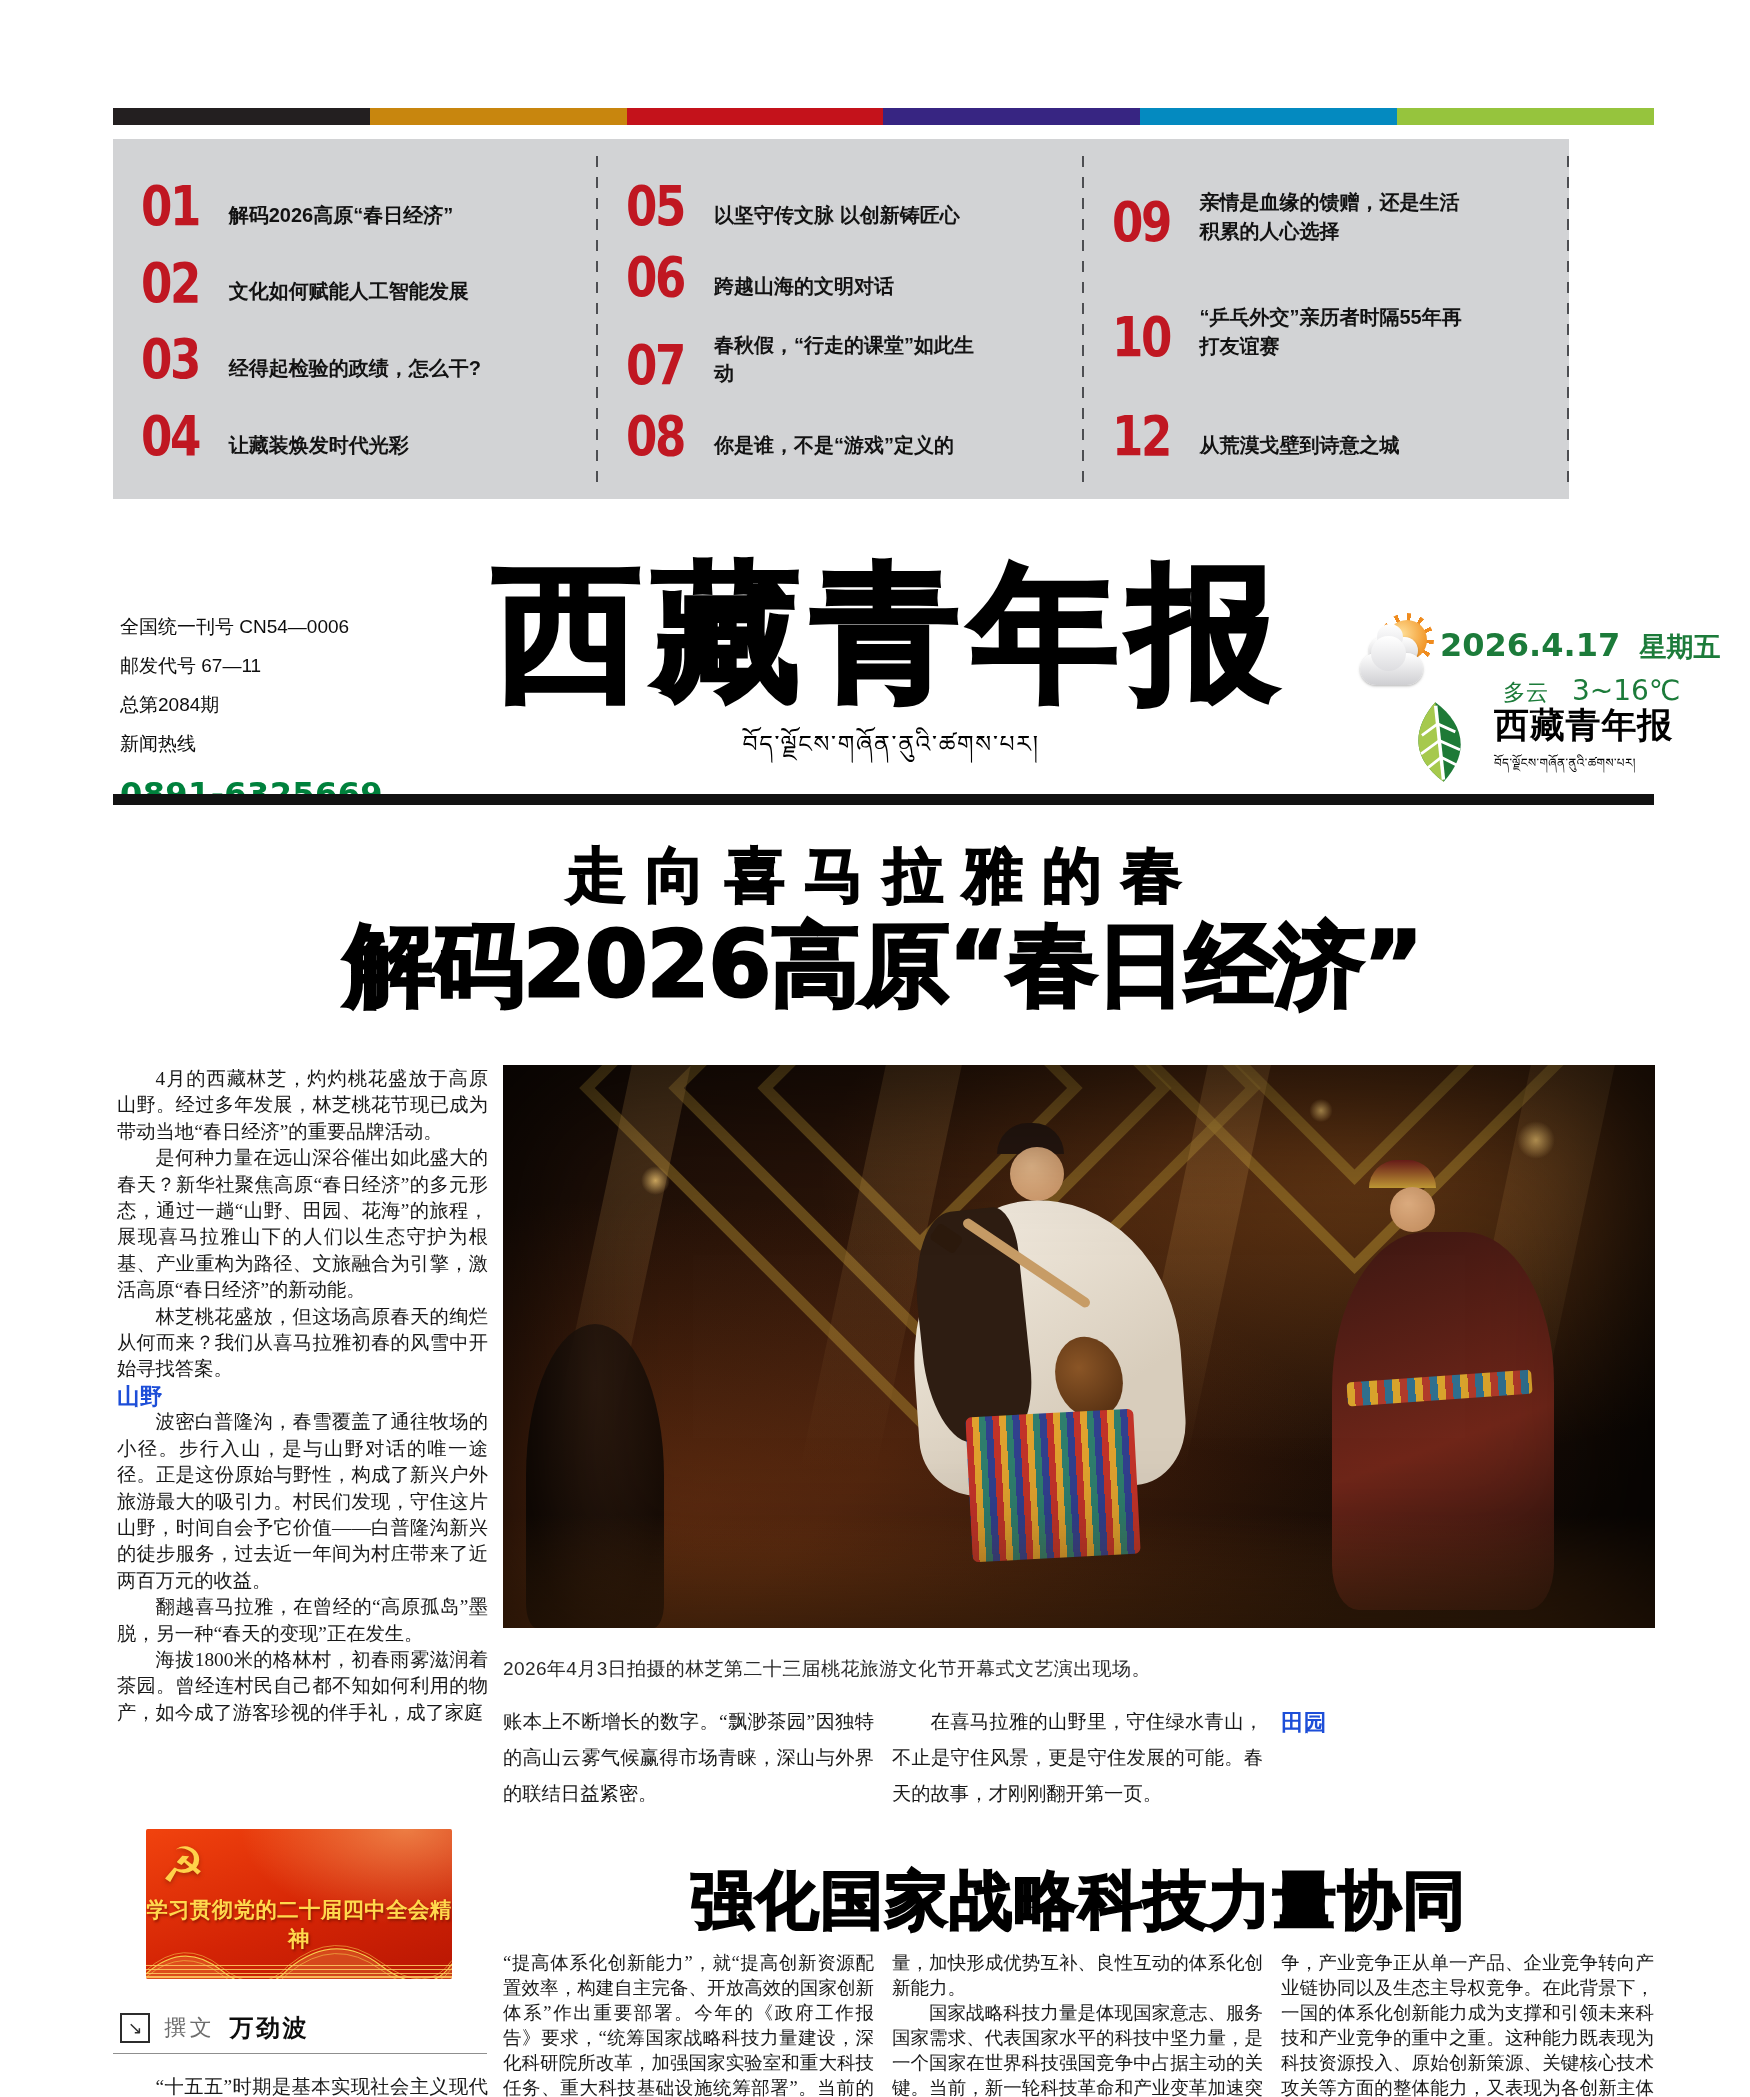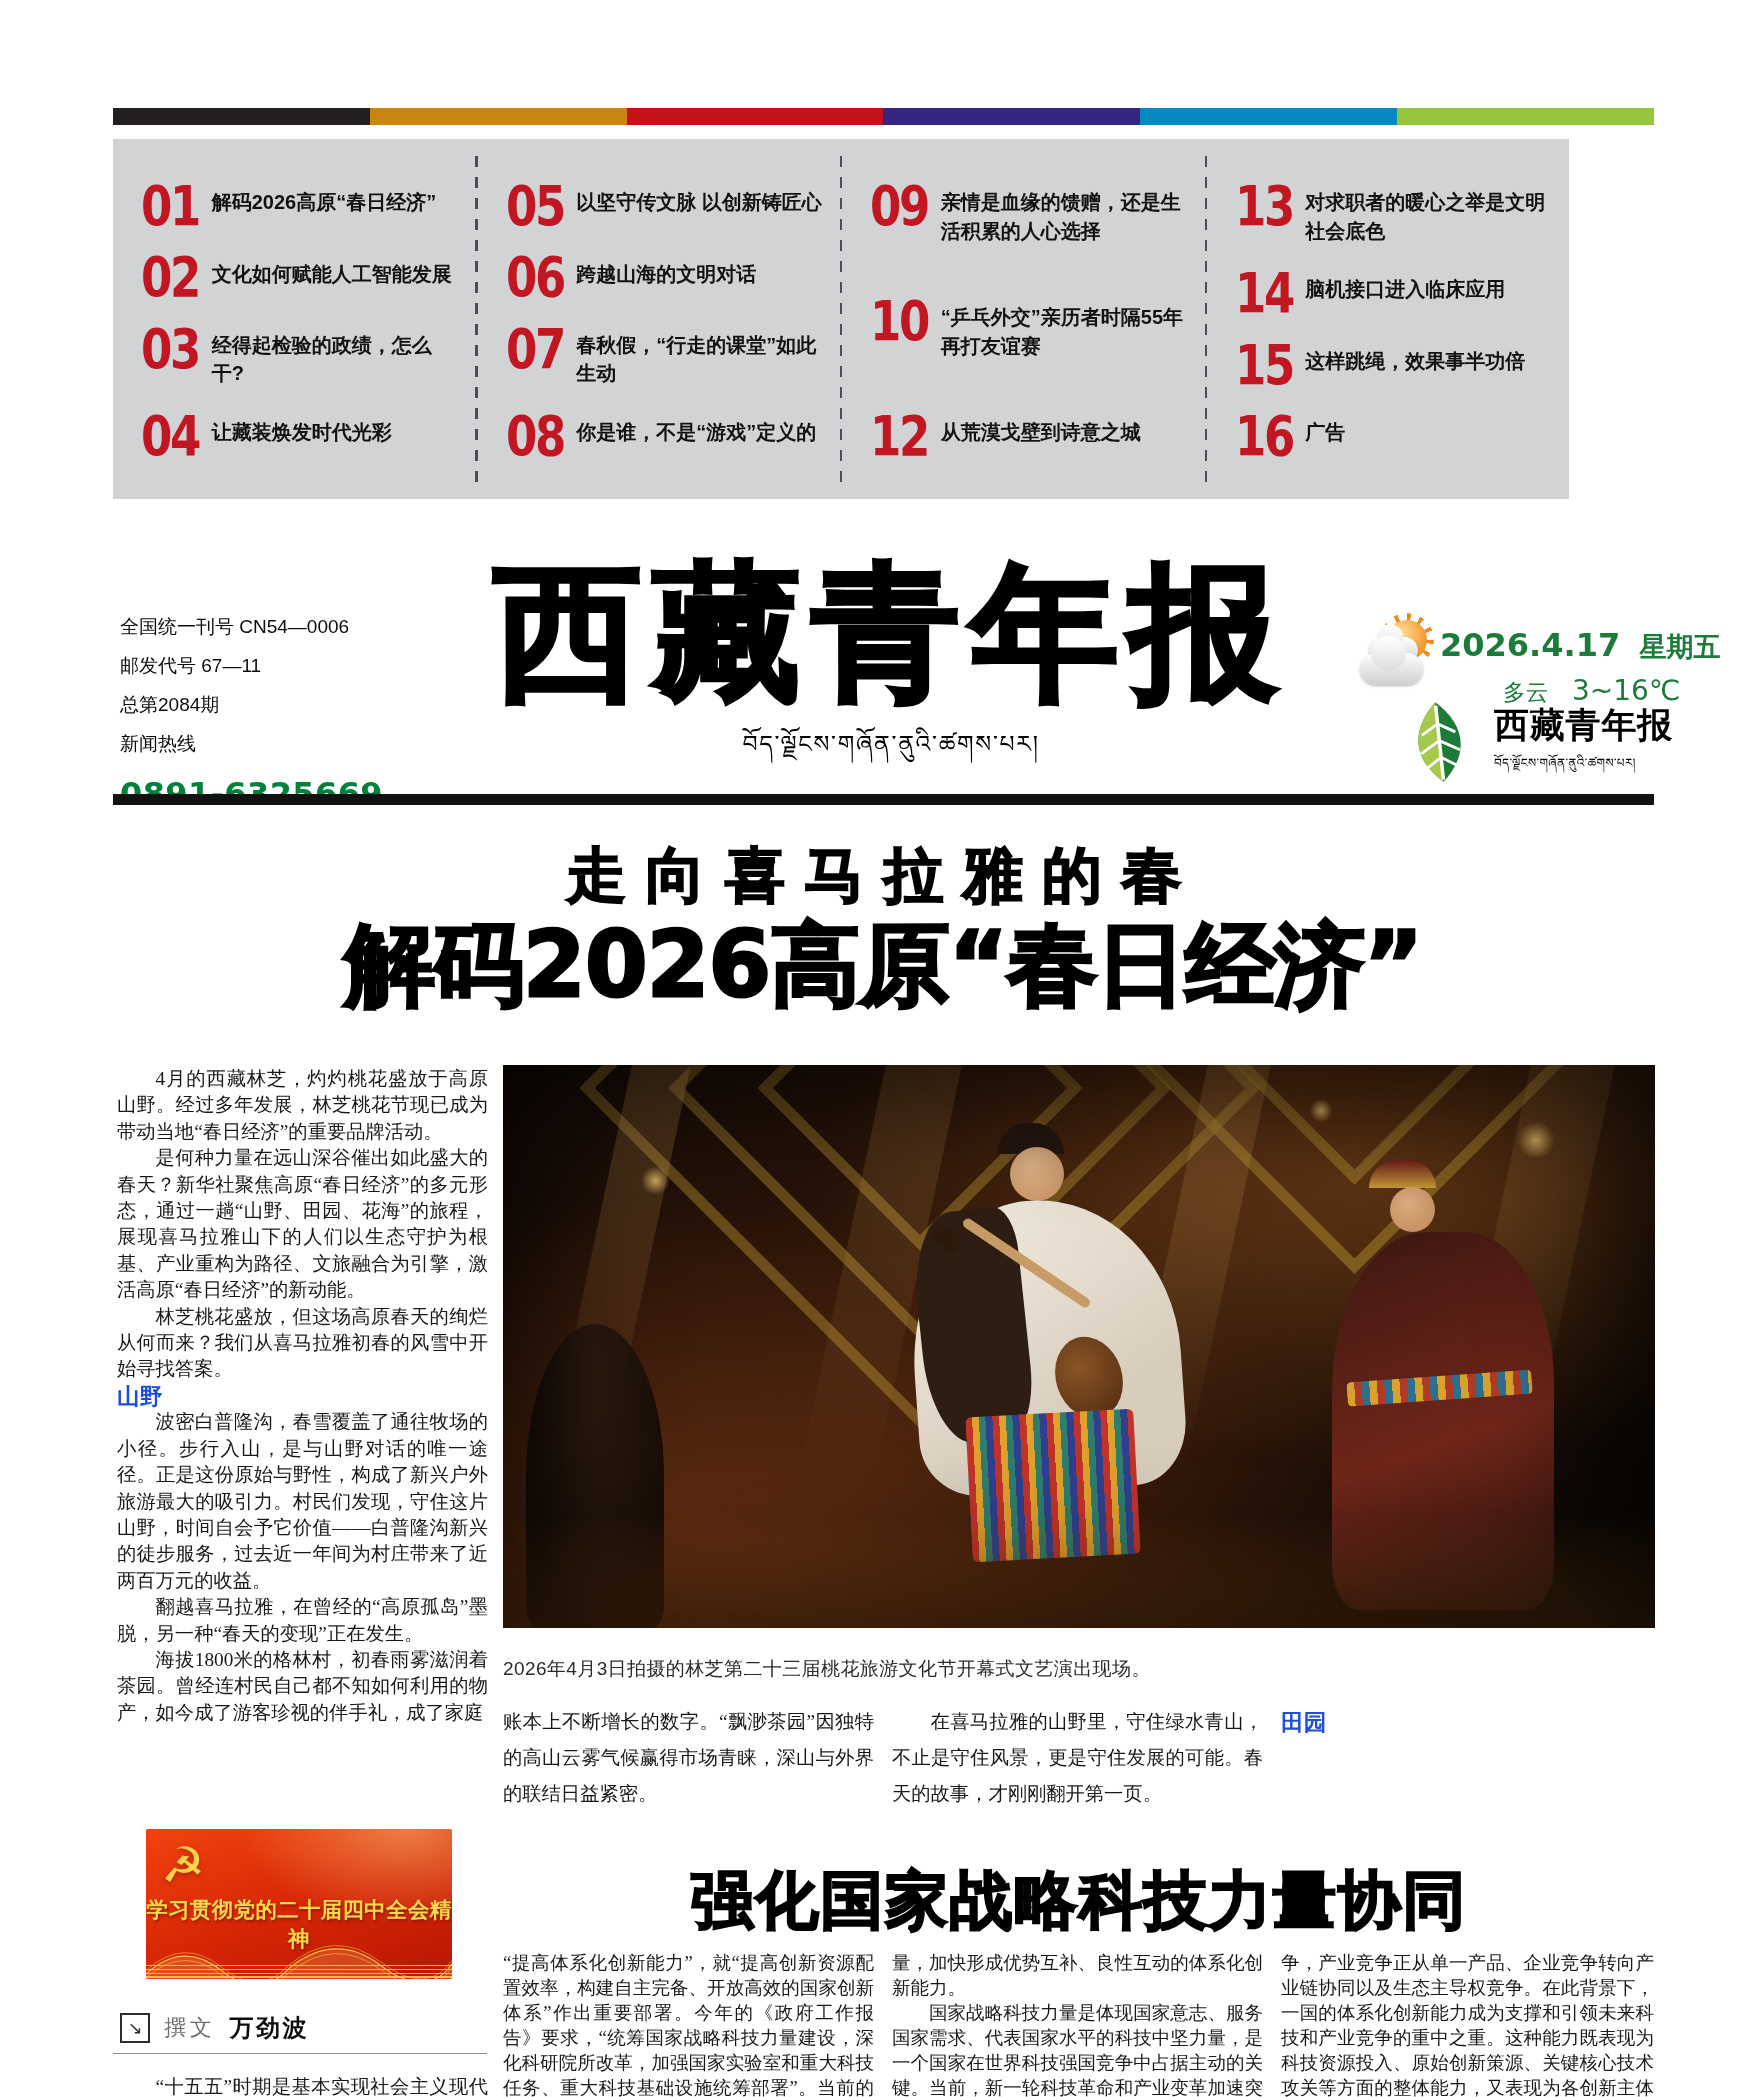--- a/index.html
+++ b/index.html
@@ -8,21 +8,21 @@
   
   .color-bar{position:absolute;left:113px;top:108px;width:1541px;height:17px;display:flex;}
   .color-bar div{flex:1;height:100%;}
   
   .toc{position:absolute;left:113px;top:139px;width:1456px;height:360px;background:#d2d3d5;
        display:flex;align-items:stretch;}
   .toc-col{flex:1;display:flex;flex-direction:column;justify-content:space-between;
            padding:45px 17px 40px 28px;}
   .toc-sep{width:2.1px;background:repeating-linear-gradient(#4d4e52 0 11px,rgba(0,0,0,0) 11px 21px);
            margin:17px 0;}
-  .toc-item{display:flex;align-items:flex-start;}
+  .toc-item{display:flex;gap:17px;align-items:flex-end;}
   .toc-num{font-size:55px;line-height:.82;font-weight:900;color:#c01722;
            letter-spacing:-2.9px;transform:scaleX(.82);transform-origin:left top;
            font-family:"DejaVu Sans",sans-serif;}
   .toc-title{font-size:20px;font-weight:700;line-height:1.42;color:#121212;padding-top:4.2px;max-width:268px;}
   
   .issue-info{position:absolute;left:120px;top:607px;font-size:19px;line-height:39px;color:#0d0d0d;font-weight:500;}
   .hotline{position:absolute;left:120px;top:775px;font-size:32px;font-weight:900;color:#00813c;
            letter-spacing:0.4px;font-family:"DejaVu Sans",sans-serif;}
   .mast-title{position:absolute;left:419px;top:555px;width:944px;text-align:center;
               font-family:"DejaVu Serif","Liberation Serif",serif;font-size:148px;line-height:1.05;
@@ -214,38 +214,20 @@
       <div class="toc-item">
         <span class="toc-num">10</span>
         <span class="toc-title">“乒乓外交”亲历者时隔55年再打友谊赛</span>
       </div>
       <div class="toc-item">
         <span class="toc-num">12</span>
         <span class="toc-title">从荒漠戈壁到诗意之城</span>
       </div>
     </div>
     <div class="toc-sep"></div>
-    <div class="toc-col">
-      <div class="toc-item">
-        <span class="toc-num">13</span>
-        <span class="toc-title">对求职者的暖心之举是文明社会底色</span>
-      </div>
-      <div class="toc-item">
-        <span class="toc-num">14</span>
-        <span class="toc-title">脑机接口进入临床应用</span>
-      </div>
-      <div class="toc-item">
-        <span class="toc-num">15</span>
-        <span class="toc-title">这样跳绳，效果事半功倍</span>
-      </div>
-      <div class="toc-item">
-        <span class="toc-num">16</span>
-        <span class="toc-title">广告</span>
-      </div>
-    </div>
   </div>
 
   <div class="issue-info">
     <div>全国统一刊号 CN54—0006</div>
     <div>邮发代号 67—11</div>
     <div>总第2084期</div>
     <div>新闻热线</div>
   </div>
   <div class="hotline">0891-6325669</div>
 

